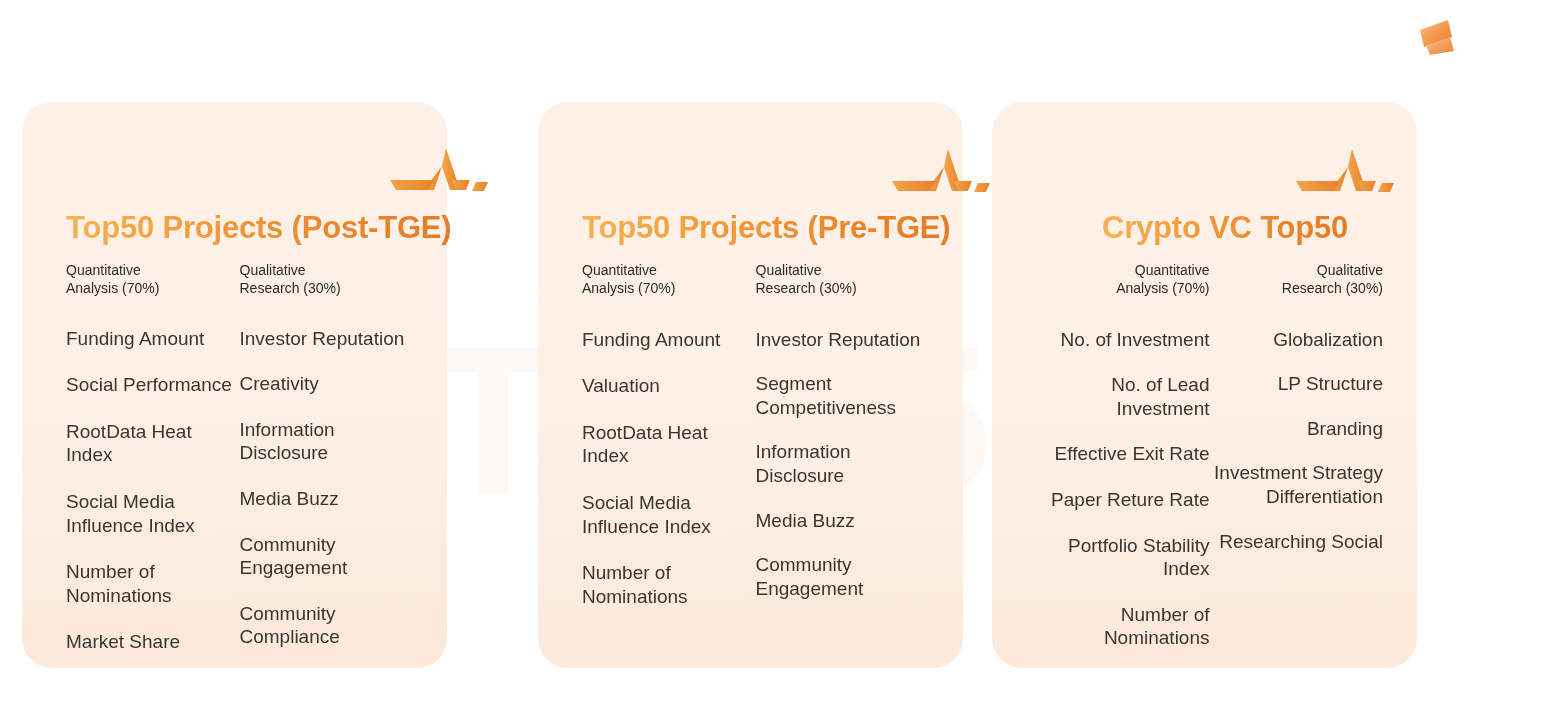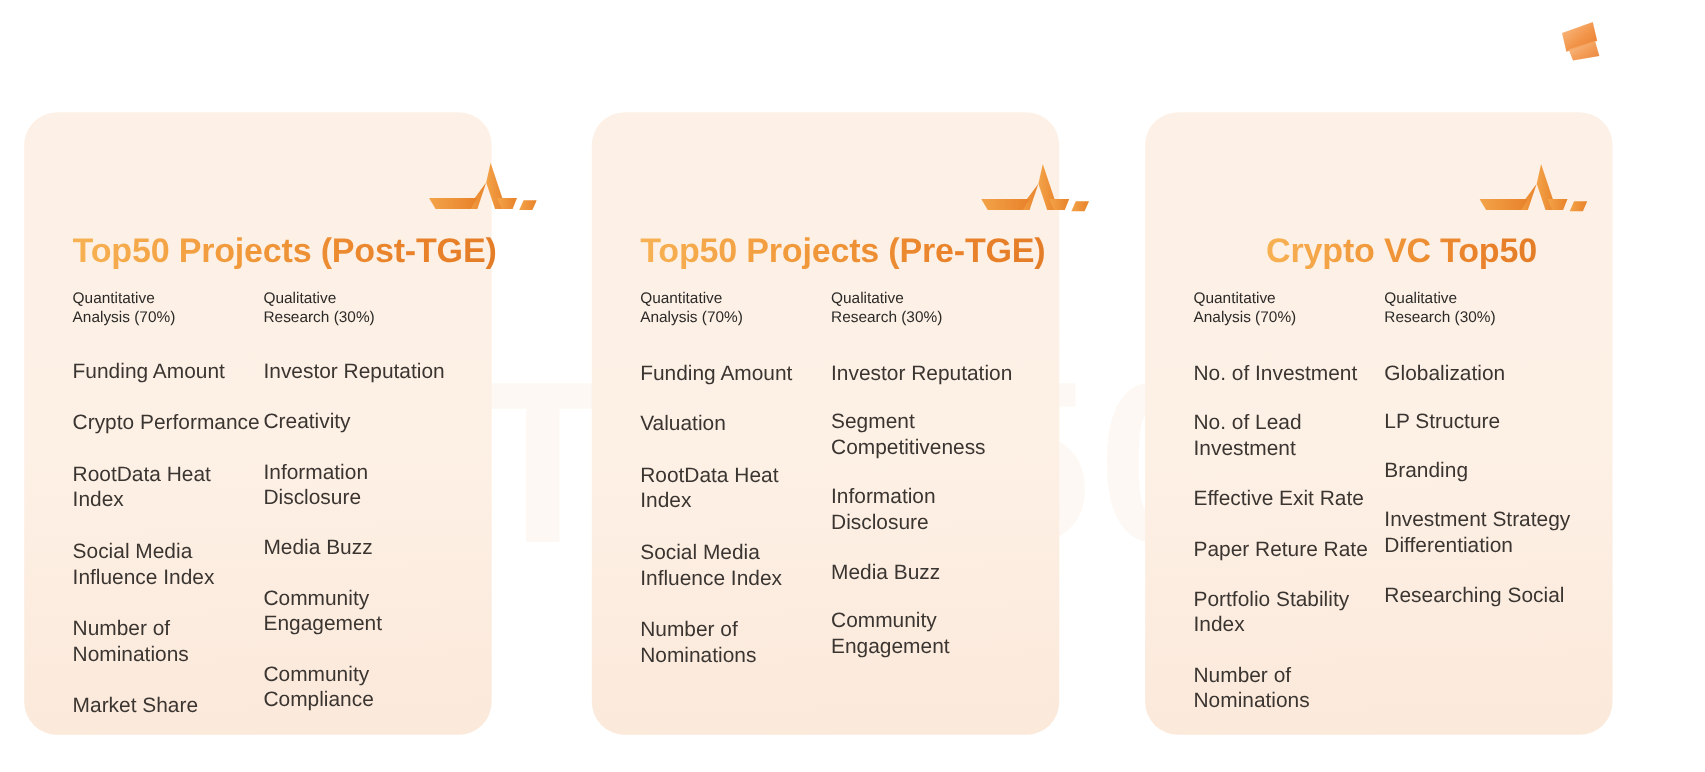--- a/index.html
+++ b/index.html
@@ -56,21 +56,21 @@
     position:absolute;
     top:102px;
     width:425px;
     height:566px;
     border-radius:30px;
     background:linear-gradient(178deg,#fdf1e7 0%,#fdf0e5 55%,#fbe9da 100%);
     padding:0 34px;
   }
   .card.c1 { left:22px; }
   .card.c2 { left:538px; }
-  .card.c3 { left:1041px; }
+  .card.c3 { left:992px;text-align:right; }
 
   
   .card-head { position:relative; height:150px; }
   .card-mark {
     position:absolute;
     width:98px; height:46px;
   }
   .c1 .card-mark { left:334px; top:44px; }
   .c2 .card-mark { left:320px; top:45px; }
   .c3 .card-mark { left:270px; top:45px; }
@@ -161,21 +161,21 @@
         <path d="M86 36 L98 36 L94 45 L82 45 Z" fill="url(#pk1)"></path>
       </svg>
       <div class="card-title">Top50 Projects (Post-TGE)</div>
     </div>
     <div class="cols">
       <div class="col left">
         <div class="col-head">Quantitative
 Analysis (70%)</div>
         <div class="items">
           <div class="item">Funding Amount</div>
-          <div class="item">Crypto Performance</div>
+          <div class="item">Social Performance</div>
           <div class="item">RootData Heat Index</div>
           <div class="item">Social Media
 Influence Index</div>
           <div class="item">Number of Nominations</div>
           <div class="item">Market Share</div>
         </div>
       </div>
       <div class="col right">
         <div class="col-head">Qualitative
 Research (30%)</div>

